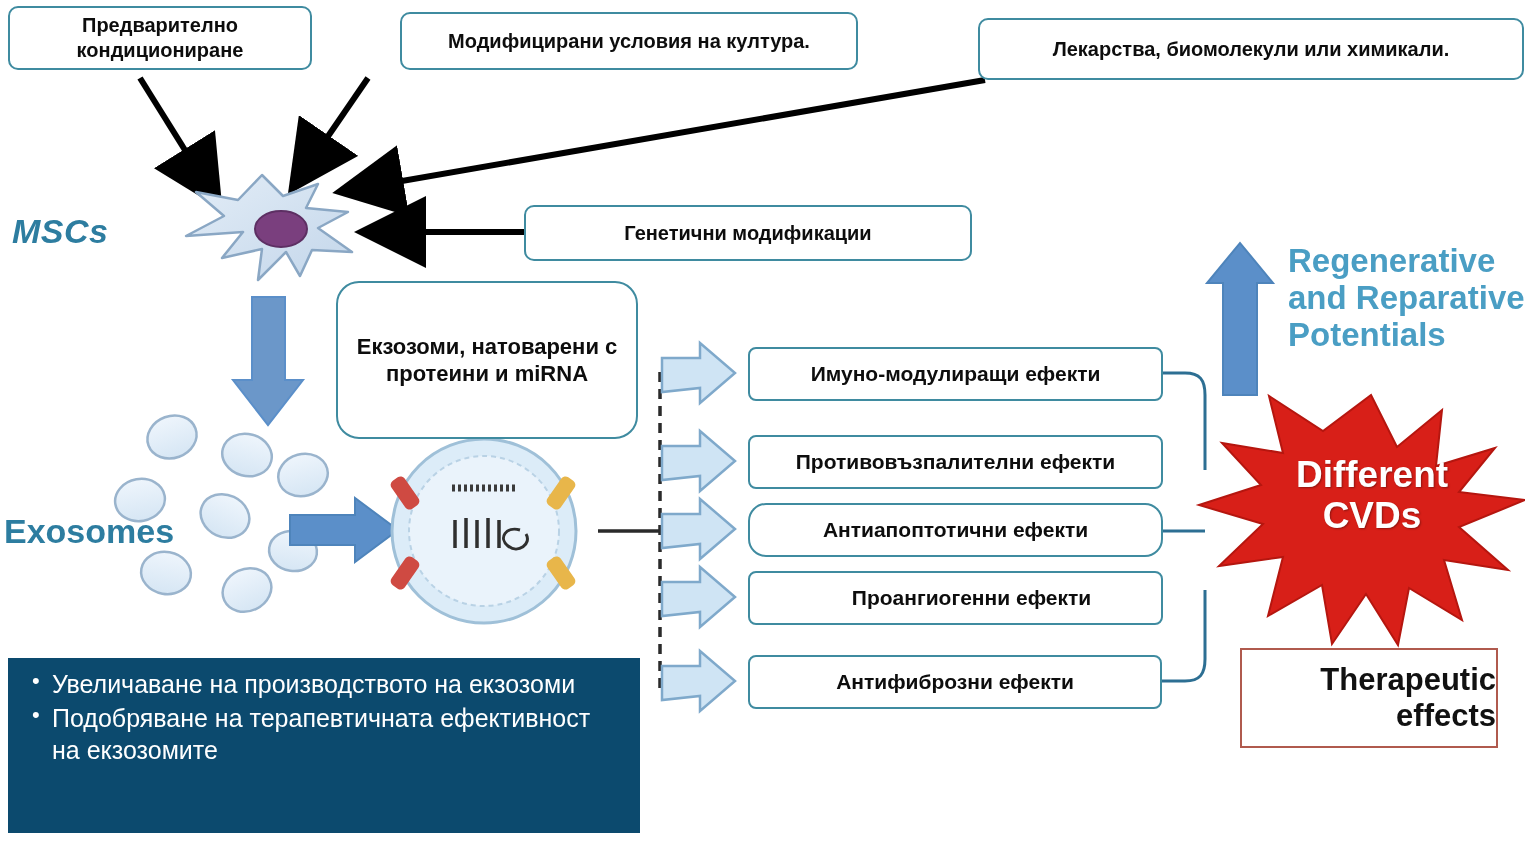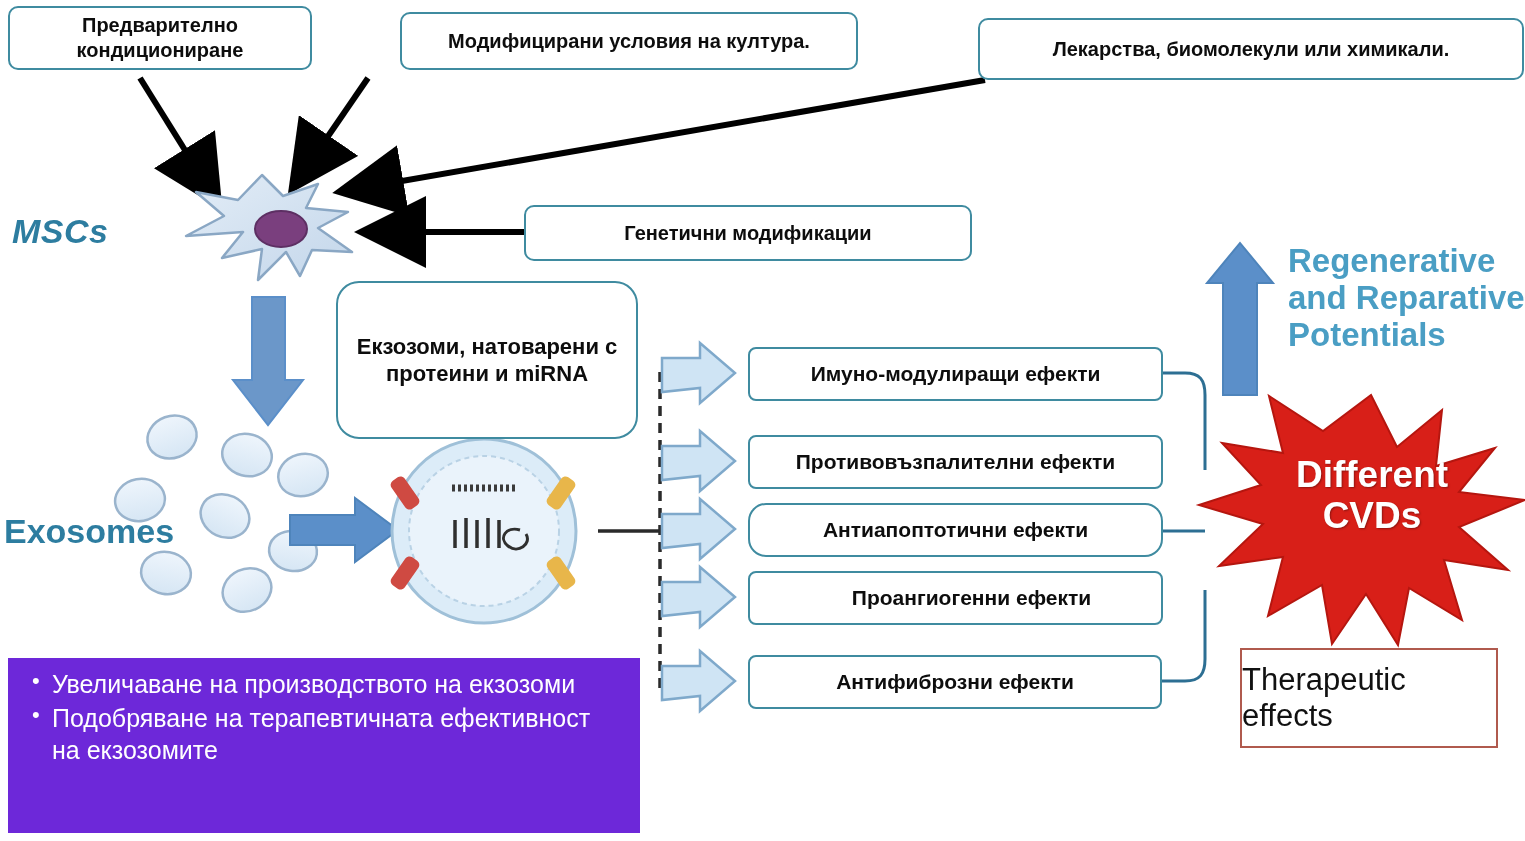--- a/index.html
+++ b/index.html
@@ -77,30 +77,30 @@
     text-shadow: 1px 1px 2px rgba(0,0,0,0.35);
     width: 240px;
   }
   .therapeutic {
     position: absolute;
     box-sizing: border-box;
     border: 2px solid #b05a4e;
     background: #ffffff;
     color: #111111;
     font-size: 31px;
-    font-weight: normal;
+    font-weight: bold;
     line-height: 1.15;
     display: flex;
     align-items: center;
     justify-content: center;
-    text-align: left;
+    text-align: right;
   }
   .teal-panel {
     position: absolute;
-    background: #6d28d9;
+    background: #0c4a6e;
     color: #ffffff;
     box-sizing: border-box;
     padding: 10px 18px 14px 22px;
   }
   .teal-panel ul {
     margin: 0;
     padding-left: 22px;
     list-style: none;
   }
   .teal-panel li {

